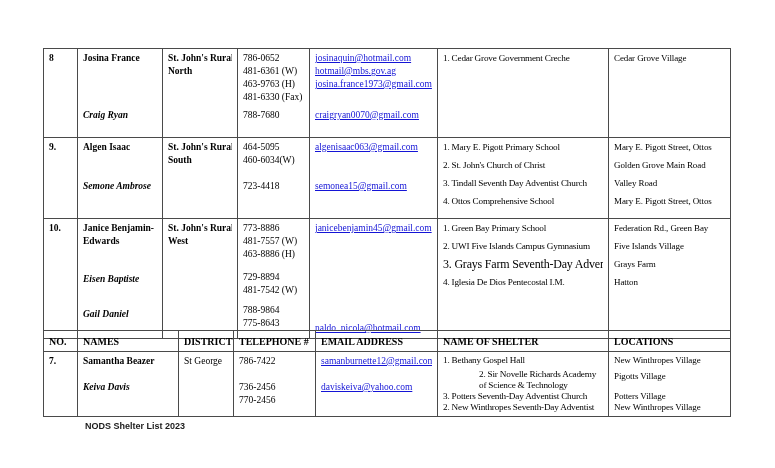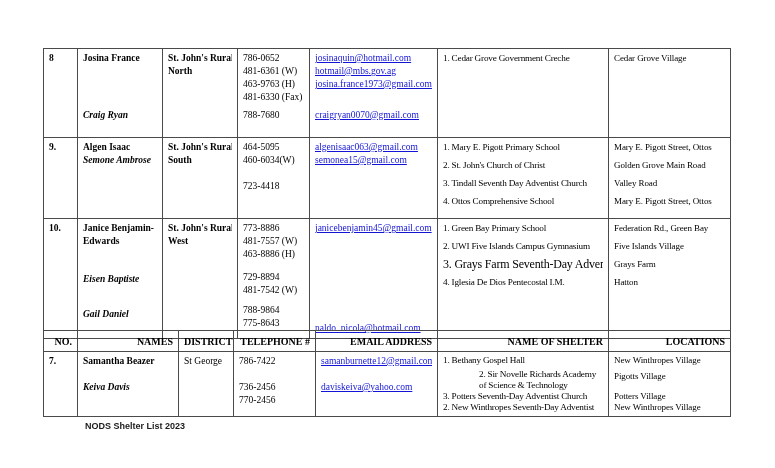--- a/index.html
+++ b/index.html
@@ -11,30 +11,30 @@
   table { border-collapse:collapse; table-layout:fixed; position:absolute; }
   td {
     border:1px solid #4a4a4a; vertical-align:top; padding:3px 5px;
     font-size:9.5px; line-height:13px; color:#000;
   }
   .t1 { left:43px; top:48px; width:687px; }
   .t2 { left:43px; top:330px; width:687px; }
   .bold { font-weight:bold; }
   .italic { font-style:italic;font-weight:bold; }
   .nw { white-space:nowrap; overflow:hidden; }
-  .hdr td { font-weight:bold; font-size:10px; vertical-align:middle; padding:2px 5px;text-align:right; }
+  .hdr td { font-weight:bold; font-size:10px; vertical-align:middle; padding:2px 5px; }
   .lnk { color:#1414d6; text-decoration:underline; cursor:pointer; }
   .sh { white-space:nowrap; overflow:hidden; font-size:9.2px; letter-spacing:-0.2px; margin-bottom:5px; }
   .loc { white-space:nowrap; overflow:hidden; font-size:9px; letter-spacing:-0.1px; margin-bottom:5px; }
   .small { font-size:12px; letter-spacing:-0.2px;text-align:center; }
   .tight { line-height:11px; margin-bottom:0; }
   .wrap { white-space:normal; overflow:visible;margin-left:36px; }
   .mt3{margin-top:3px}.mt5{margin-top:5px}.mt7{margin-top:7px}.mt9{margin-top:9px}
   .mt10{margin-top:10px}.mt13{margin-top:13px}.mt18{margin-top:18px}
-  .mt22{margin-top:22px}.mt25{margin-top:25px}.mt26{}.mt44{margin-top:44px}.mt73{margin-top:87px}
+  .mt22{margin-top:22px}.mt25{margin-top:25px}.mt26{margin-top:26px}.mt44{margin-top:44px}.mt73{margin-top:87px}
   .footer {
     position:absolute; left:48px; top:421px;
     font-family:"Liberation Sans", sans-serif; font-size:9px; font-weight:600; color:#1c1c1c;margin-left:37px;
   }
 </style>
 </head>
 <body>
 
 <div class="page">
 

